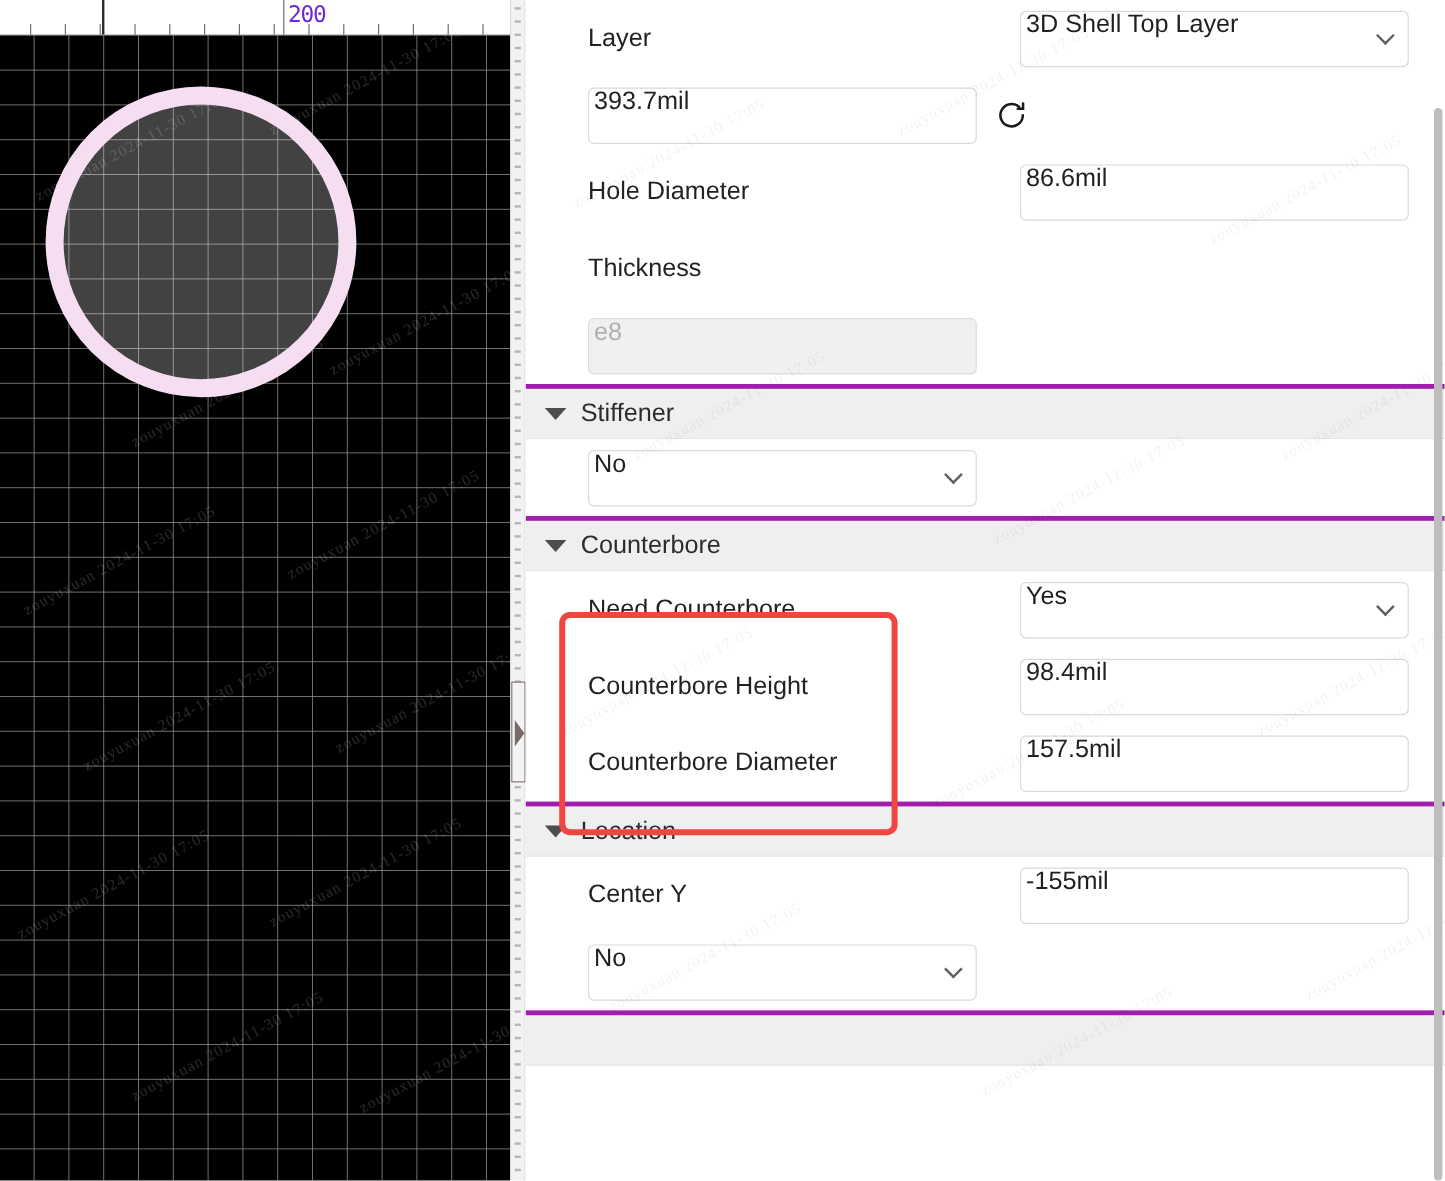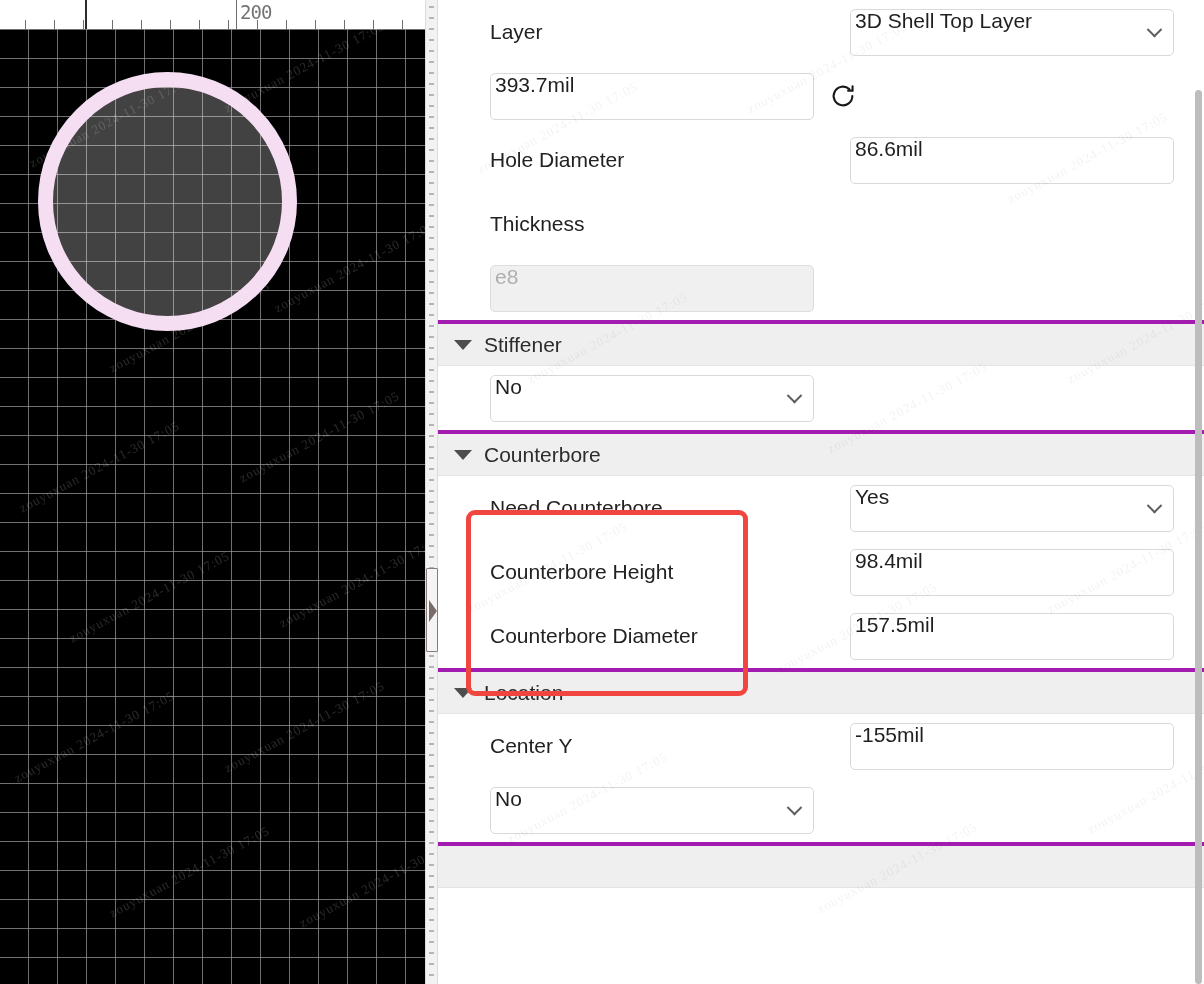--- a/index.html
+++ b/index.html
@@ -28,21 +28,21 @@
   .ruler-h .tick {
     position: absolute; bottom: 0; width: 1px;
     background: #5a5a5a;
   }
   .ruler-h .tick.minor { height: 9px; background: #6e6e6e; }
   .ruler-h .tick.major { height: 29px; width: 2px; background: #2b2b2b; }
   .ruler-h .tick.label-tick { height: 29px; width: 1px; background: #6e6e6e; }
   .ruler-h .ruler-label {
     position: absolute; top: 1px;
     font-family: "DejaVu Sans Mono", monospace;
-    font-size: 19px; color: #737373; letter-spacing: -1px;
+    font-size: 19px; color: #6d28d9; letter-spacing: -1px;
   }
 
   .canvas-board {
     position: absolute; left: 0; top: 29px;
     width: 425px; height: 955px;
     background: #000000;
     background-image:
       linear-gradient(to right, rgba(150,150,150,0.75) 1px, transparent 1px),
       linear-gradient(to bottom, rgba(150,150,150,0.75) 1px, transparent 1px);
     background-size: 29px 29px;

